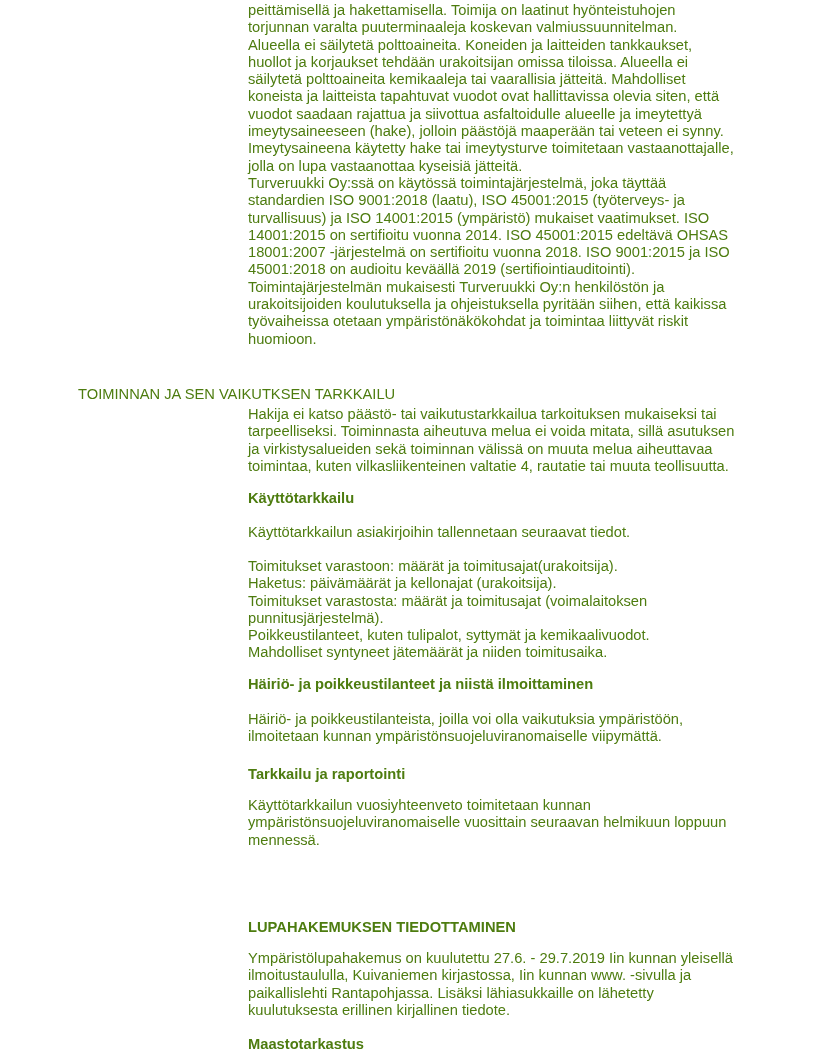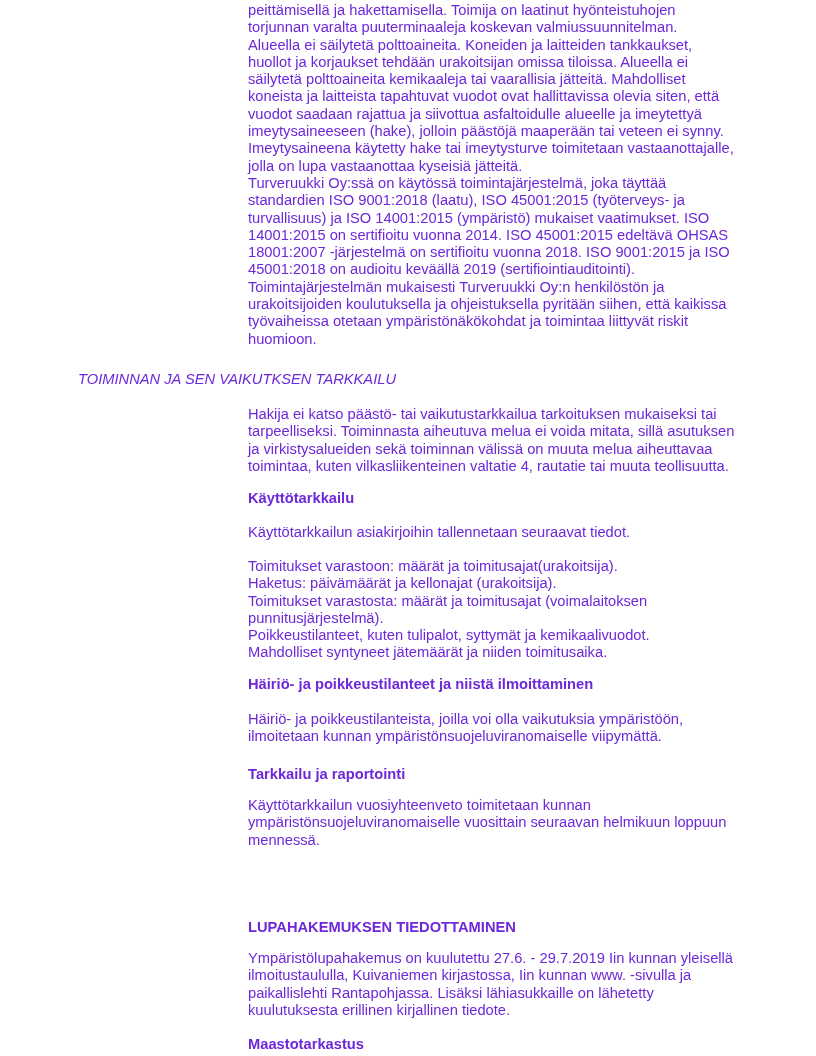--- a/index.html
+++ b/index.html
@@ -8,21 +8,21 @@
     background: #ffffff;
   }
   .page {
     position: relative;
     width: 816px;
     height: 1056px;
     background: #ffffff;
     font-family: "Liberation Sans", "DejaVu Sans", sans-serif;
     font-size: 14.7px;
     line-height: 17.3px;
-    color: #6d28d9;
+    color: #4d7c0f;
     overflow: hidden;
   }
   .block {
     position: absolute;
     white-space: pre-line;
   }
   .main-col { left: 248px; width: 575px; }
   .side-col { left: 78px;  width: 560px; }
   .bold { font-weight: bold; }
 </style>
@@ -45,21 +45,21 @@
 standardien ISO 9001:2018 (laatu), ISO 45001:2015 (työterveys- ja
 turvallisuus) ja ISO 14001:2015 (ympäristö) mukaiset vaatimukset. ISO
 14001:2015 on sertifioitu vuonna 2014. ISO 45001:2015 edeltävä OHSAS
 18001:2007 -järjestelmä on sertifioitu vuonna 2018. ISO 9001:2015 ja ISO
 45001:2018 on audioitu keväällä 2019 (sertifiointiauditointi).
 Toimintajärjestelmän mukaisesti Turveruukki Oy:n henkilöstön ja
 urakoitsijoiden koulutuksella ja ohjeistuksella pyritään siihen, että kaikissa
 työvaiheissa otetaan ympäristönäkökohdat ja toimintaa liittyvät riskit
 huomioon.</div>
 
-  <div class="block side-col" style="top: 371px; font-style: italic;">TOIMINNAN JA SEN VAIKUTKSEN TARKKAILU</div>
+  <div class="block side-col" style="top: 386px;">TOIMINNAN JA SEN VAIKUTKSEN TARKKAILU</div>
 
   <div class="block main-col" style="top: 406px;">Hakija ei katso päästö- tai vaikutustarkkailua tarkoituksen mukaiseksi tai
 tarpeelliseksi. Toiminnasta aiheutuva melua ei voida mitata, sillä asutuksen
 ja virkistysalueiden sekä toiminnan välissä on muuta melua aiheuttavaa
 toimintaa, kuten vilkasliikenteinen valtatie 4, rautatie tai muuta teollisuutta.</div>
 
   <div class="block main-col bold" style="top: 490px;">Käyttötarkkailu</div>
 
   <div class="block main-col" style="top: 524px;">Käyttötarkkailun asiakirjoihin tallennetaan seuraavat tiedot.</div>
 

